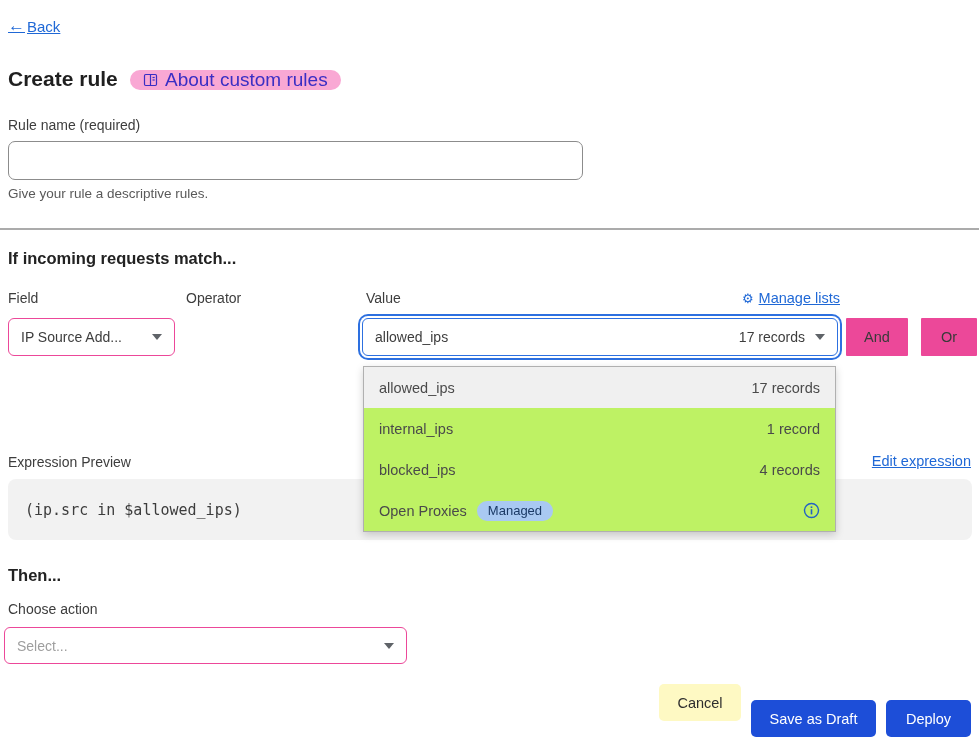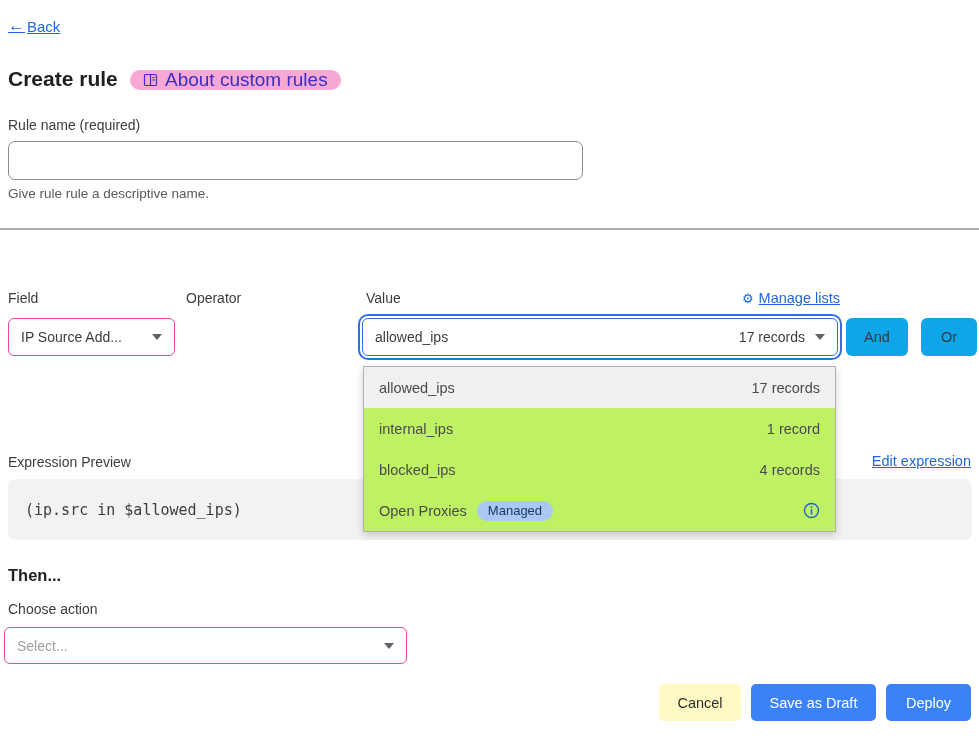--- a/index.html
+++ b/index.html
@@ -39,21 +39,21 @@
 
   .field-select { left:8px; width:167px; }
   .operator-select { left:186px; width:165px; }
   .value-select { left:362px; width:476px; border:1px solid #2d70e0;
     box-shadow: 0 0 0 2px #ffffff, 0 0 0 4px #2d70e0; }
   .value-right { display:flex; align-items:center; }
 
   .manage-lists { position:absolute; top:290px; right:139px; font-size:14.5px; display:flex; align-items:center; gap:5px; }
   .gear { font-size:13px; color:#1f68d6; text-decoration:none; }
 
-  .chip-btn { position:absolute; top:318px; height:38px; background:#0ea5e9; border:none; border-radius:6px;
+  .chip-btn { position:absolute; top:318px; height:38px; background:#ec4899; border:none; border-radius:1px;
     font-size:14.5px; color:#3a3a3a; cursor:pointer; font-family:"Liberation Sans",sans-serif; }
   .and-btn { left:846px; width:62px; }
   .or-btn { left:921px; width:56px; }
 
   
   .dropdown-panel { position:absolute; left:363px; top:366px; width:473px; background:#fff; border:1px solid #b0b0b0;
     box-shadow:0 3px 8px rgba(0,0,0,.18); z-index:10; }
   .dd-row { height:41px; display:flex; align-items:center; justify-content:space-between; padding:0 15px;
     font-size:14.5px; color:#4a4a4a; cursor:pointer; background:#bef264; }
   .dd-row.highlight { background:#f0f0f0; }
@@ -71,21 +71,21 @@
 
   
   .choose-action-label { position:absolute; left:8px; top:601px; }
   .action-select { position:absolute; left:4px; top:627px; width:403px; height:37px; }
   .placeholder { color:#9e9e9e; }
 
   
   .footer { position:absolute; top:684px; right:8px; display:flex; gap:10px; }
   .btn { height:37px; border:none; border-radius:5px; font-size:14.5px; cursor:pointer; font-family:"Liberation Sans",sans-serif; }
   .btn-secondary { background:#fef9c3; color:#2e2e2e; width:82px; }
-  .btn-primary { background:#3b82f6; color:#fff; }
+  .btn-primary { background:#1d4ed8; color:#fff;margin-top:16px; }
   .btn-save { width:125px; }
   .btn-deploy { width:85px; }
 
   .book-icon svg, .info-icon svg { display:block; }
 </style>
 </head>
 <body>
 
 <div id="app">
 
@@ -102,24 +102,25 @@
         <line x1="7.5" y1="1.5" x2="7.5" y2="12.5"></line>
         <line x1="9.5" y1="4.5" x2="11.7" y2="4.5"></line>
         <line x1="9.5" y1="7" x2="11.7" y2="7"></line>
       </svg>
     </span>
     <span>About custom rules</span>
   </a>
 
   <div class="label rule-name-label">Rule name (required)</div>
   <input class="rule-name-input" type="text" value="" style="">
-  <div class="helper">Give rule rule a descriptive name.</div>
+  <div class="helper">Give your rule a descriptive rules.</div>
 
   <div class="divider"></div>
 
+  <h2 class="section-heading match-heading">If incoming requests match...</h2>
 
   <div class="col-label" style="left:8px">Field</div>
   <div class="col-label" style="left:186px">Operator</div>
   <div class="col-label" style="left:366px">Value</div>
 
   <a class="manage-lists">
     <span class="gear">⚙</span>
     <span class="link">Manage lists</span>
   </a>
 

